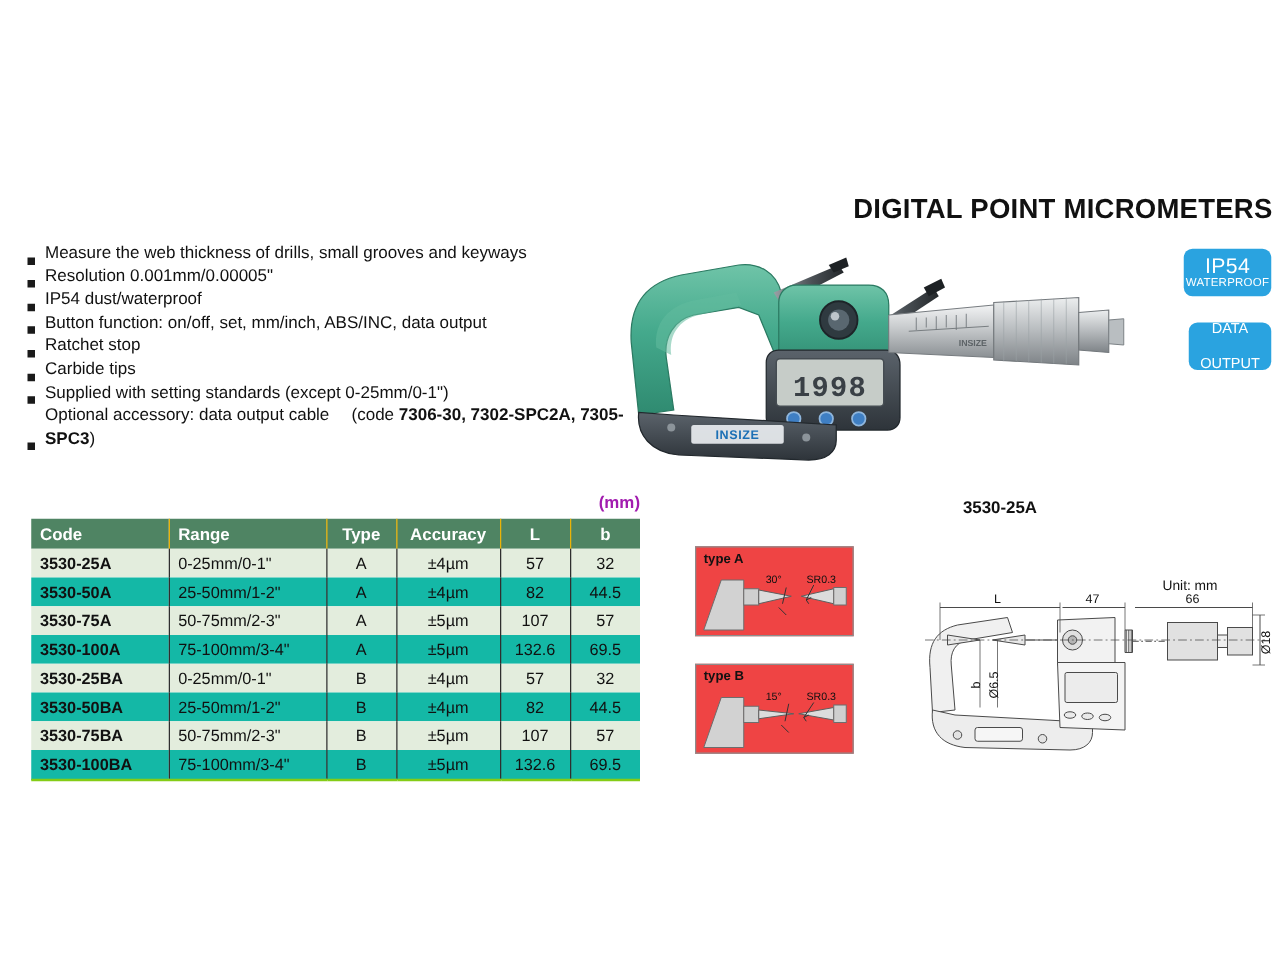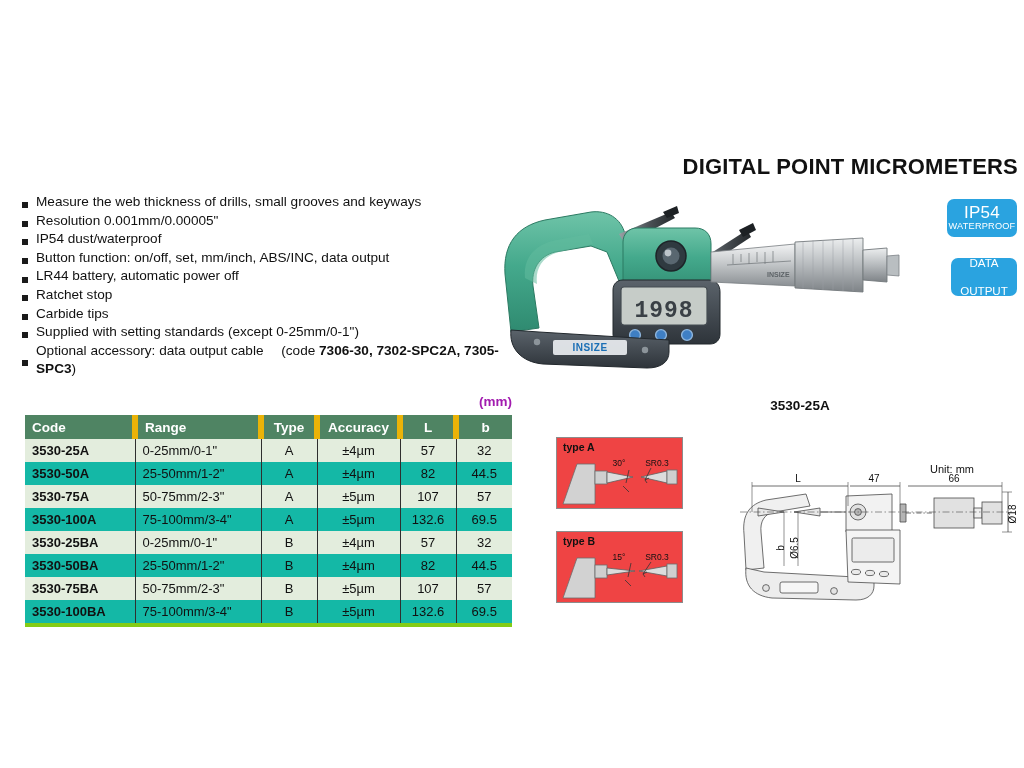--- a/index.html
+++ b/index.html
@@ -13,21 +13,21 @@
   
   .title{
     position:absolute;left:560px;top:154px;width:458px;
     text-align:right;font-size:22px;font-weight:bold;
     letter-spacing:0.2px;color:#111;
   }
 
   
   .features{position:absolute;left:22px;top:193px;width:500px;}
   .feat{
-    display:flex;align-items:center;
+    display:flex;align-items:flex-end;
     font-size:13.6px;line-height:18.6px;color:#111;
   }
   .bullet{
     width:6px;height:6px;background:#1a1a1a;flex:0 0 6px;
     margin-top:6px;margin-right:8px;
   }
   .feat-text{flex:1;}
   .feat-text .b{font-weight:bold;}
   .feat-sub{padding-left:14px;}
 
@@ -39,36 +39,36 @@
 
   
   .spec-wrap{position:absolute;left:25px;top:415px;width:487px;}
   table.spec{
     border-collapse:collapse;width:487px;
     font-size:13px;color:#111;
   }
   table.spec th{
     background:#4f8463;color:#ffffff;font-weight:bold;
     font-size:13.5px;height:22px;padding:1px 7px;
-    border-right:6px solid #eab308;
+    border-right:1px solid #eab308;
     text-align:center;
   }
   table.spec th.l{text-align:left;}
   table.spec th:last-child{border-right:none;}
   table.spec td{
     height:21px;padding:1px 7px;text-align:center;
     border-right:1px solid #2f2f2f;
     white-space:nowrap;
   }
   table.spec td:last-child{border-right:none;}
   table.spec td.code{font-weight:bold;text-align:left;}
   table.spec td.range{text-align:left;}
   table.spec tbody tr.odd td{background:#e3eddd;}
   table.spec tbody tr.even td{background:#14b8a6;}
-  table.spec tbody tr:last-child td{border-bottom:4px solid #84cc16;}
+  table.spec tbody tr:last-child td{border-bottom:2px solid #84cc16;}
 
   
   .photo{position:absolute;left:495px;top:182px;width:420px;height:200px;}
   .photo svg{display:block;}
   .model-label{
     position:absolute;left:690px;top:398px;width:220px;
     text-align:center;font-size:13.5px;font-weight:bold;color:#111;
   }
 
   
@@ -117,24 +117,20 @@
       <span class="bullet"></span>
       <span class="feat-text">Resolution 0.001mm/0.00005"</span>
     </div>
     <div class="feat">
       <span class="bullet"></span>
       <span class="feat-text">IP54 dust/waterproof</span>
     </div>
     <div class="feat">
       <span class="bullet"></span>
       <span class="feat-text">Button function: on/off, set, mm/inch, ABS/INC, data output</span>
-    </div>
-    <div class="feat">
-      <span class="bullet"></span>
-      <span class="feat-text">LR44 battery, automatic power off</span>
     </div>
     <div class="feat">
       <span class="bullet"></span>
       <span class="feat-text">Ratchet stop</span>
     </div>
     <div class="feat">
       <span class="bullet"></span>
       <span class="feat-text">Carbide tips</span>
     </div>
     <div class="feat">

